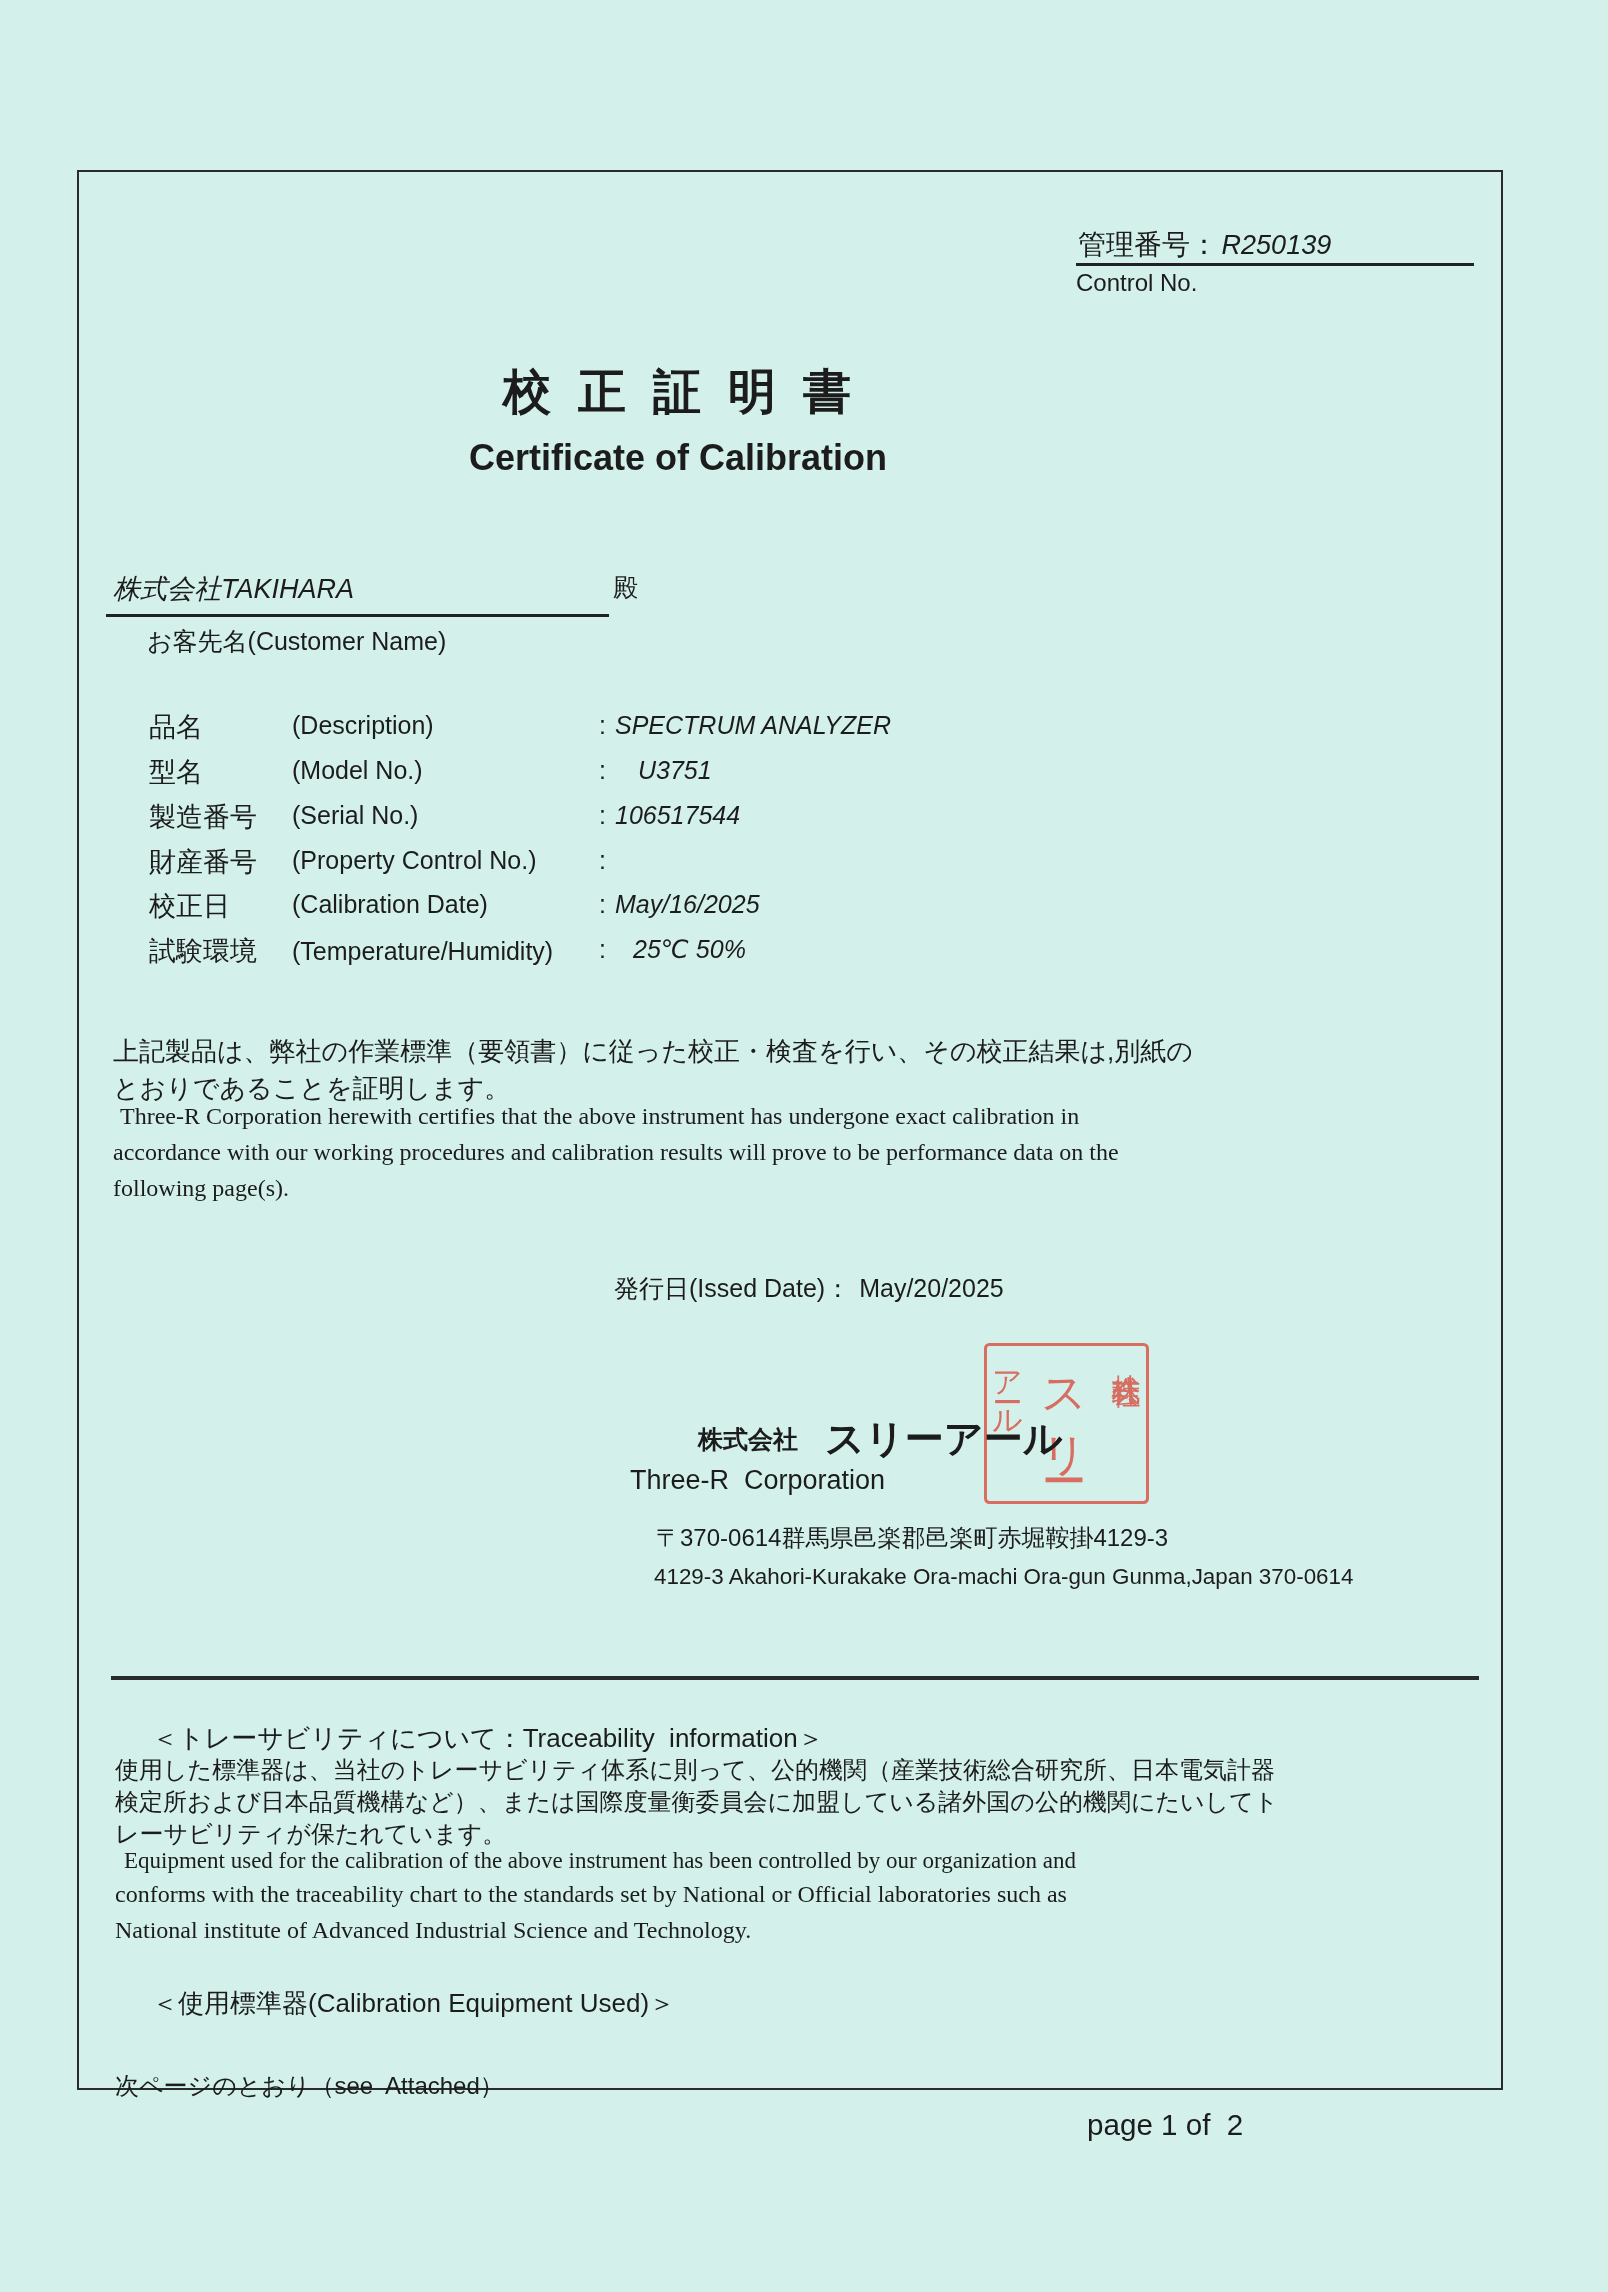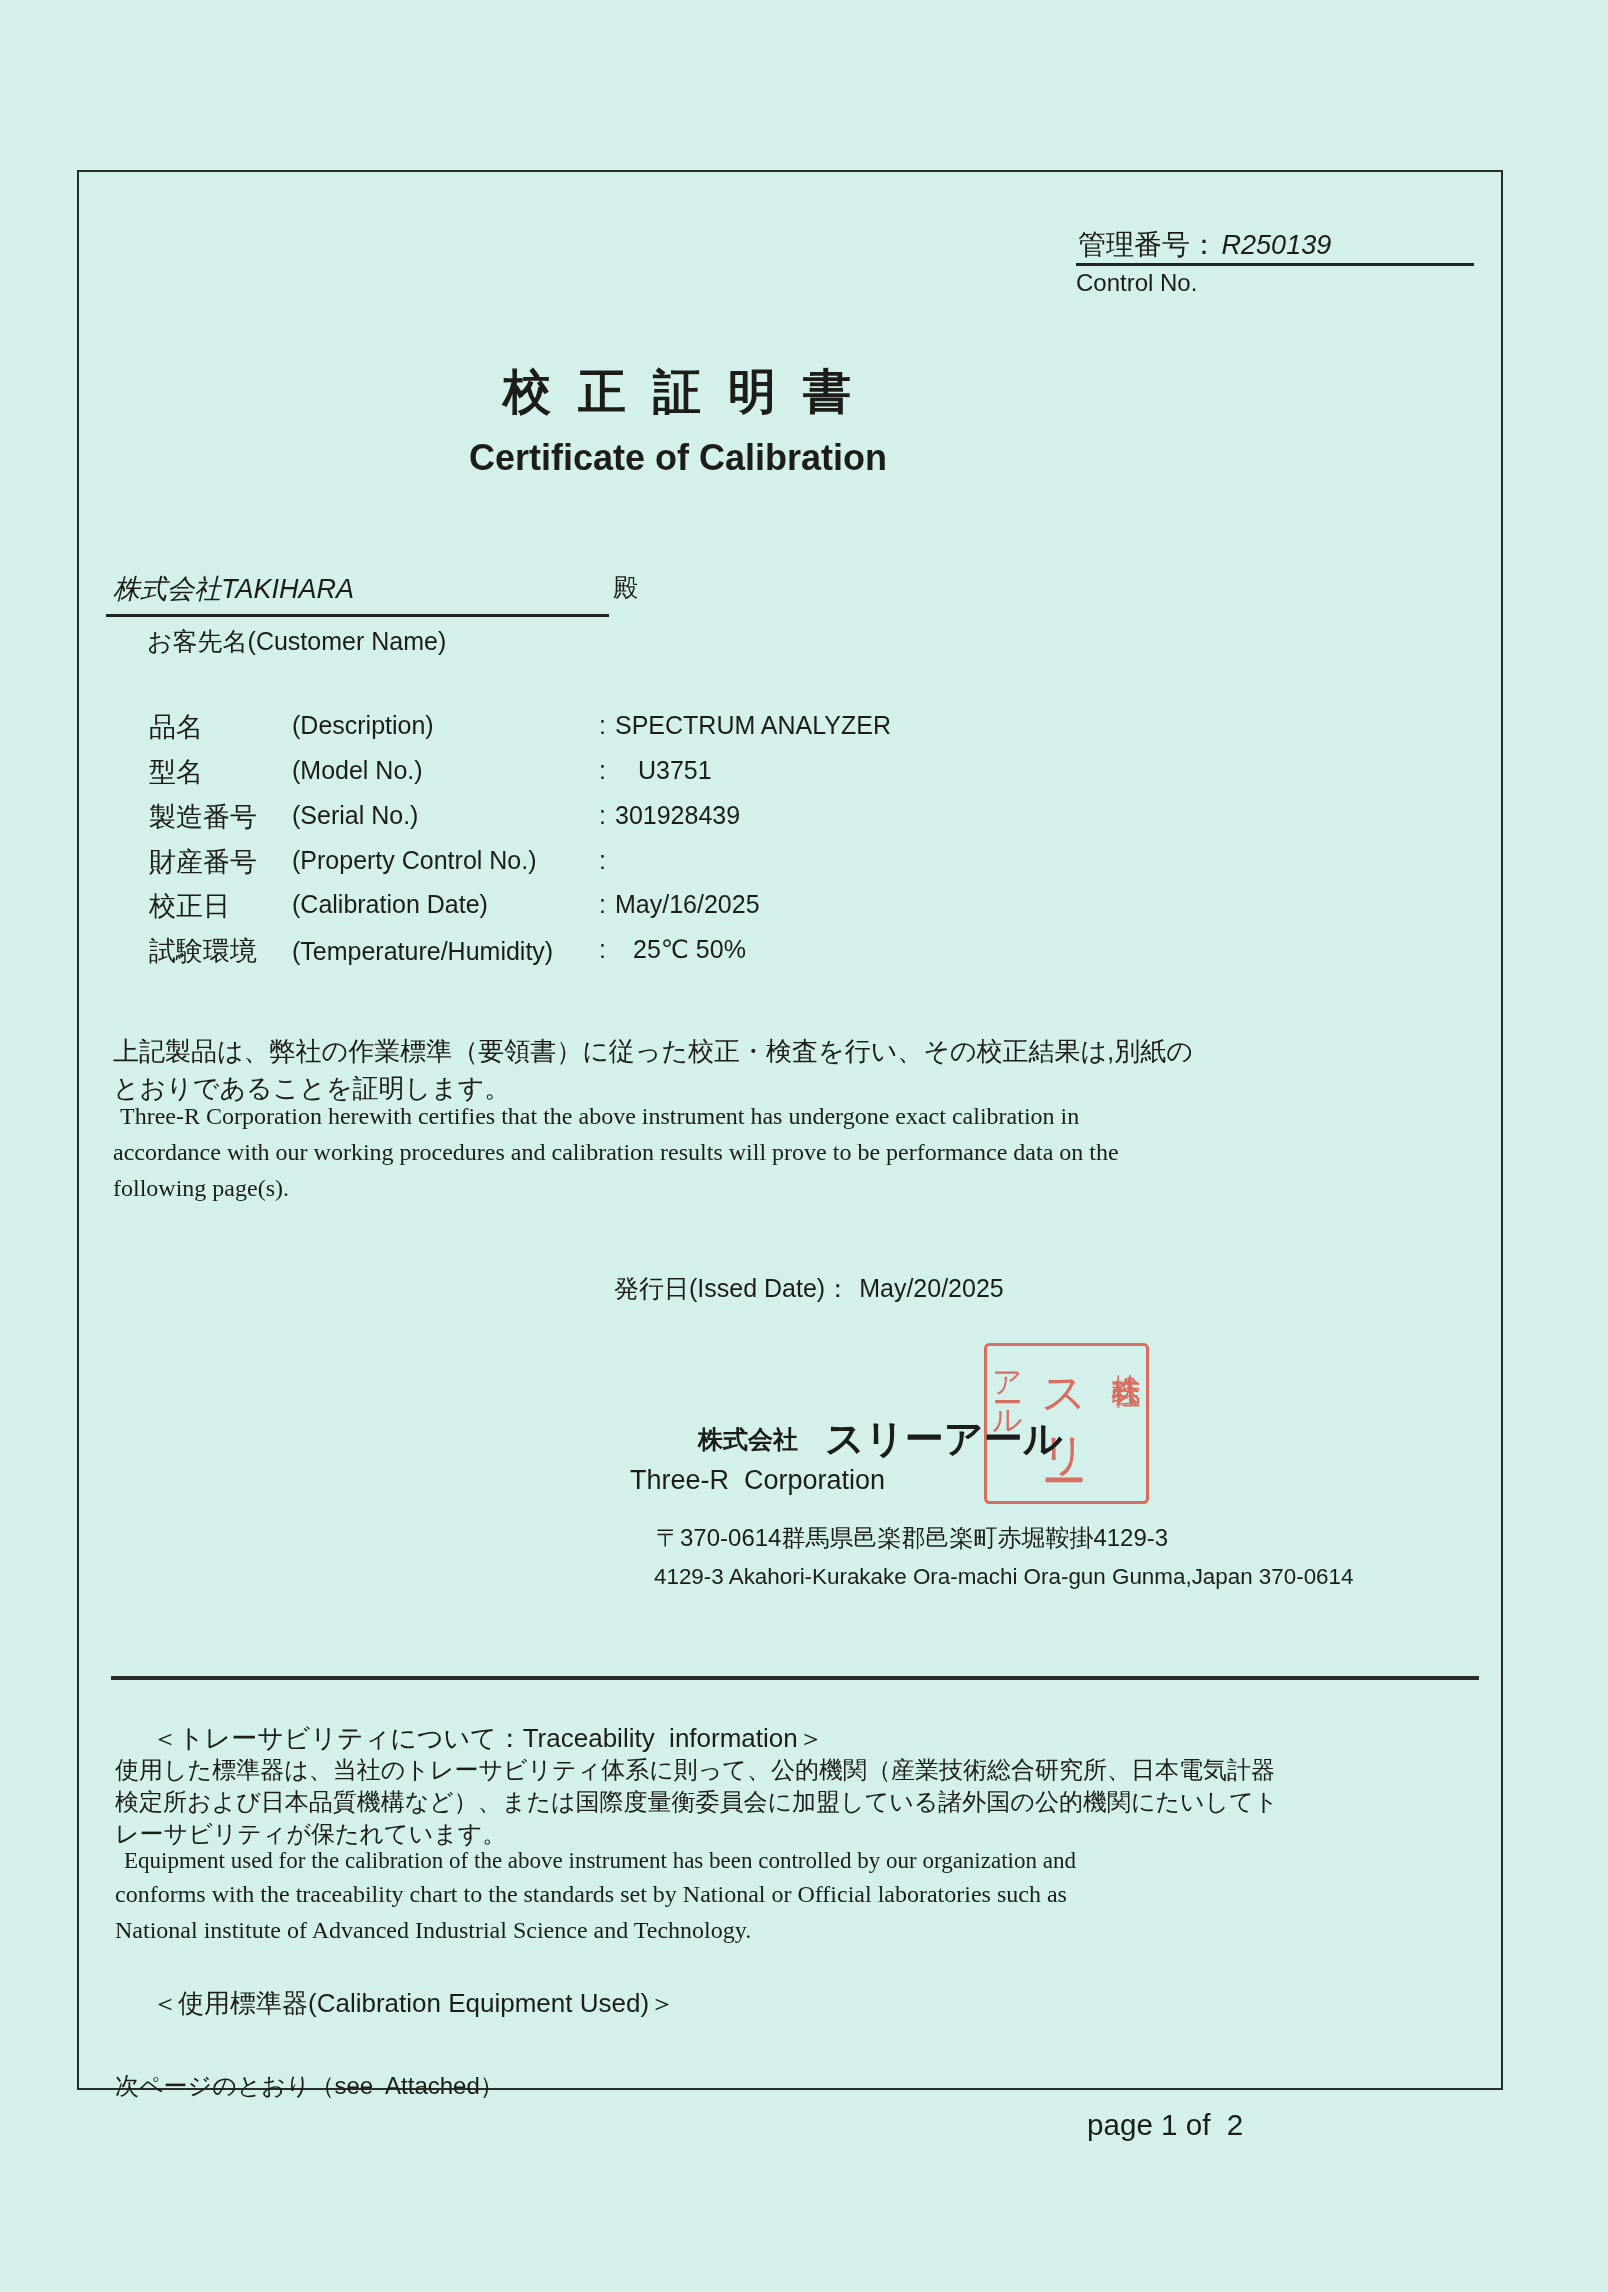--- a/index.html
+++ b/index.html
@@ -17,21 +17,21 @@
     border: 2.7px solid #2a2c2c; box-sizing: border-box;
   }
   .ital { font-style: italic; }
   .ctrl-line { position: absolute; left: 1076px; top: 263px; width: 398px; height: 2.7px; background: #222; }
   .cust-line { position: absolute; left: 106px; top: 614px; width: 503px; height: 2.7px; background: #222; }
   .div-line { position: absolute; left: 111px; top: 1676px; width: 1368px; height: 3.6px; background: #2a2c2c; }
   .title-jp { font-size: 48px; font-weight: bold; letter-spacing: 27px; }
   .title-en { font-size: 36px; font-weight: bold; }
   .row-label-jp { font-size: 27px; }
   .row-label-en { font-size: 25px; }
-  .row-val { font-size: 25px; }
+  .row-val { font-size: 25px; font-style: italic; }
   .body-jp { font-size: 26px; font-family: Liberation Sans, sans-serif; }
   .body-en { font-size: 24px; font-family: "Liberation Serif", "DejaVu Serif", serif; }
   .seal {
     position: absolute; left: 984px; top: 1343px; width: 165px; height: 161px;
     border: 3.6px solid #d9564a; border-radius: 5.4px; box-sizing: border-box;
     color: #d9564a; opacity: .85;
   }
   .seal .col { position: absolute; top: 5.4px; writing-mode: vertical-rl; font-size: 29px; line-height: 1; letter-spacing: 1.8px; font-weight: normal; }
 </style>
 </head>
@@ -63,21 +63,21 @@
   <div class="abs" style="left:149px; top:754px;">
     <span class="abs row-label-jp" style="left:0;">型名</span>
     <span class="abs row-label-en" style="left:143px; top:1.8px;">(Model No.)</span>
     <span class="abs row-label-en" style="left:450px; top:1.8px;">:</span>
     <span class="abs row-val" style="left:489px; top:1.8px;">U3751</span>
   </div>
   <div class="abs" style="left:149px; top:799px;">
     <span class="abs row-label-jp" style="left:0;">製造番号</span>
     <span class="abs row-label-en" style="left:143px; top:1.8px;">(Serial No.)</span>
     <span class="abs row-label-en" style="left:450px; top:1.8px;">:</span>
-    <span class="abs row-val" style="left:466px; top:1.8px;">301928439</span>
+    <span class="abs row-val" style="left:466px; top:1.8px;">106517544</span>
   </div>
   <div class="abs" style="left:149px; top:844px;">
     <span class="abs row-label-jp" style="left:0;">財産番号</span>
     <span class="abs row-label-en" style="left:143px; top:1.8px;">(Property Control No.)</span>
     <span class="abs row-label-en" style="left:450px; top:1.8px;">:</span>
     <span class="abs row-val" style="left:466px; top:1.8px;"></span>
   </div>
   <div class="abs" style="left:149px; top:888px;">
     <span class="abs row-label-jp" style="left:0;">校正日</span>
     <span class="abs row-label-en" style="left:143px; top:1.8px;">(Calibration Date)</span>

